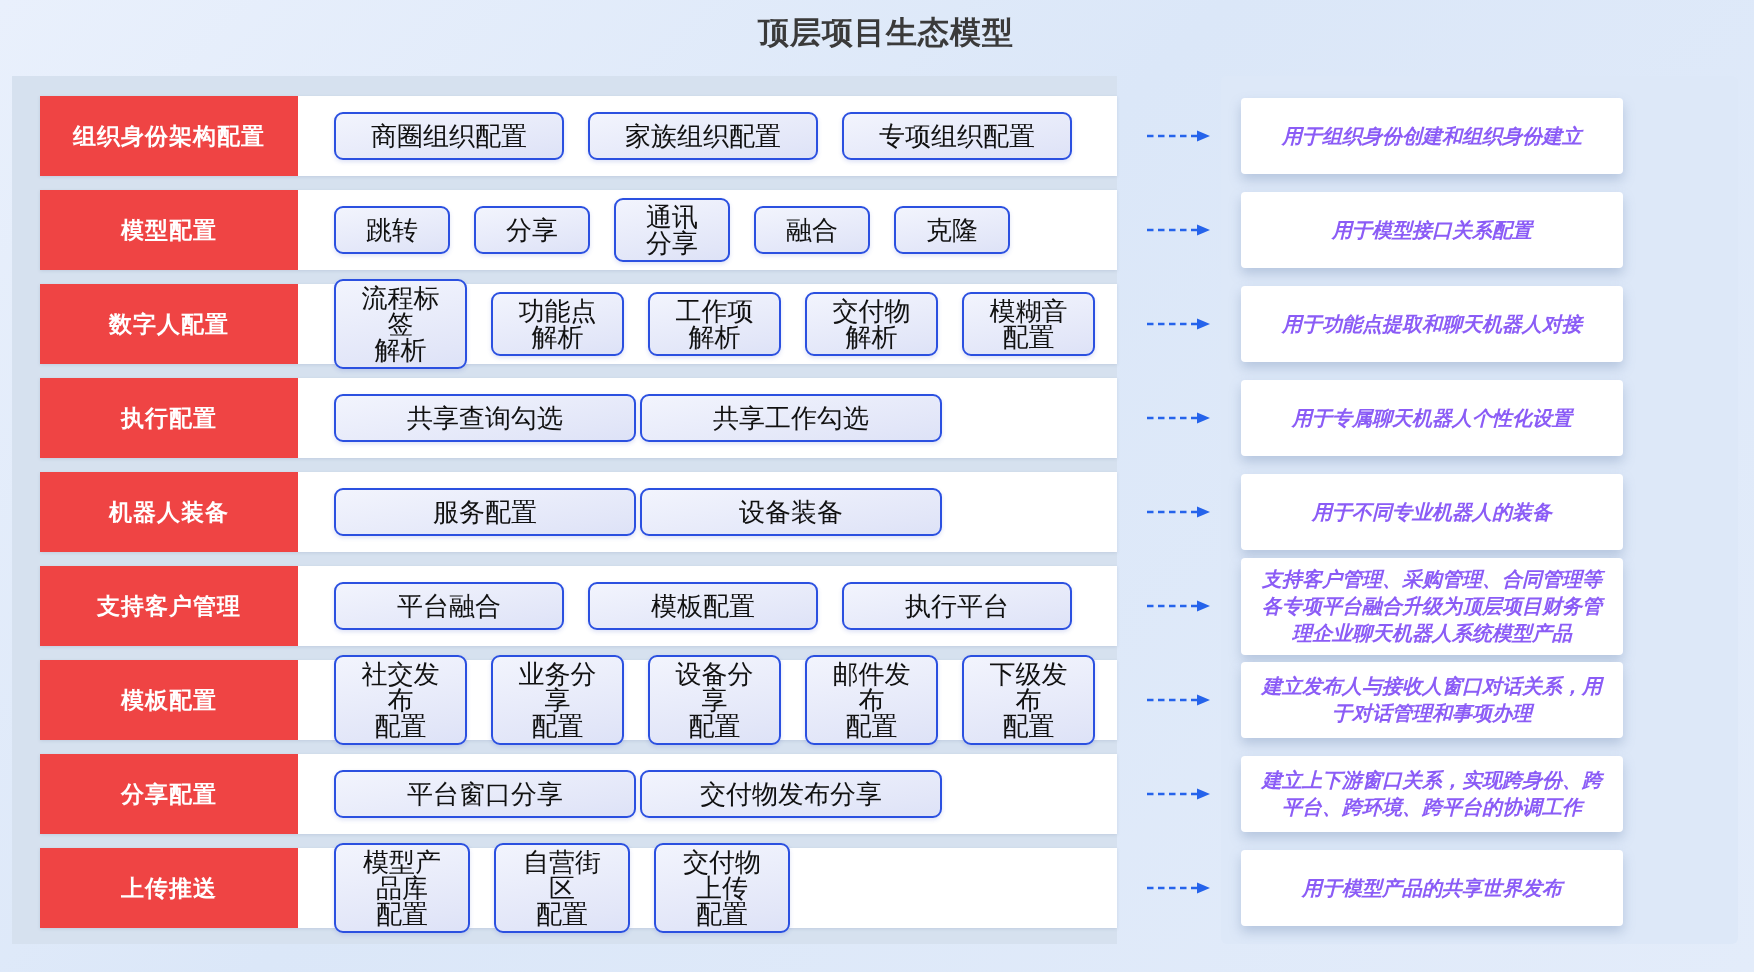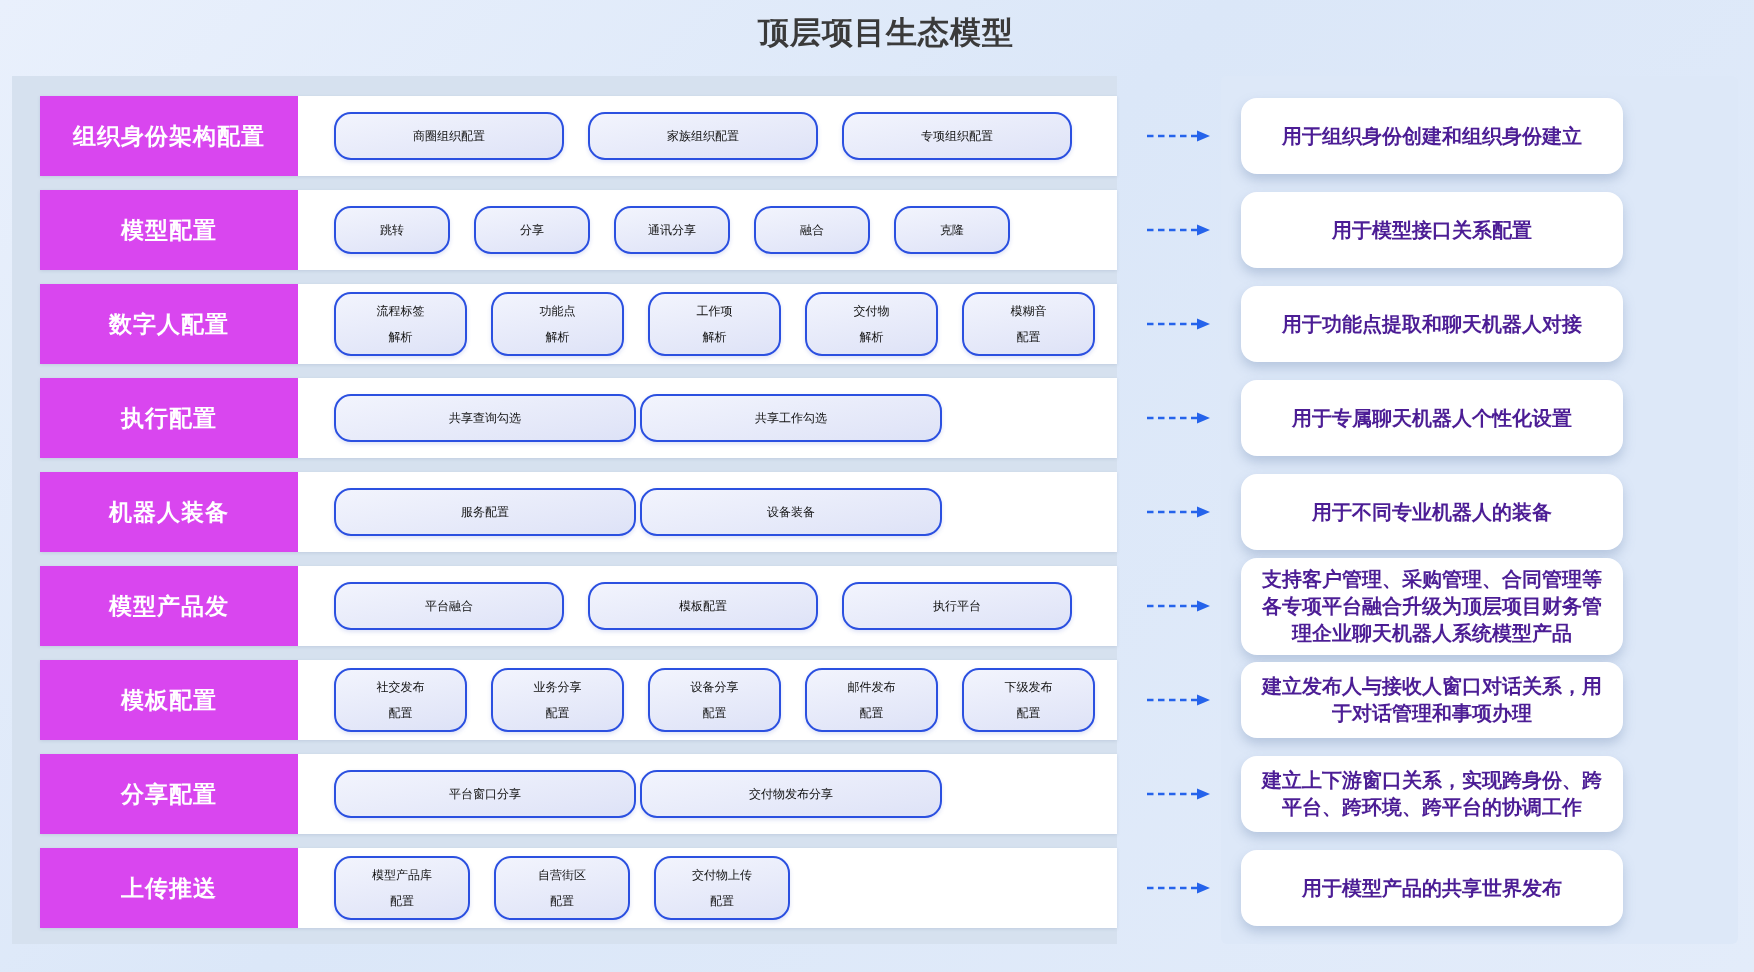--- a/index.html
+++ b/index.html
@@ -28,40 +28,40 @@
   }
   .rows-inner{padding:20px 0 0 28px;}
   .row{
     display:flex;align-items:stretch;
     height:80px;margin-bottom:14px;
     background:#ffffff;
     box-shadow:0 1px 3px rgba(130,150,180,.25);
   }
   .row-label{
     flex:0 0 258px;
-    background:#d946ef;
+    background:#ef4444;
     color:#ffffff;
     font-size:23px;font-weight:700;
     display:flex;align-items:center;justify-content:center;
     text-align:center;letter-spacing:1px;
   }
   .boxwrap{
     flex:1;display:flex;align-items:center;
     gap:24px;padding:0 38px 0 36px;
   }
   .mbox{
     box-sizing:border-box;
     min-height:48px;
     display:flex;align-items:center;justify-content:center;
     text-align:center;
     border:2px solid #2b50e0;
-    border-radius:17px;
+    border-radius:9px;
     background:linear-gradient(170deg,#f2f4fd 0%,#e2e6f8 80%,#dde2f7 100%);
     box-shadow:0 2px 4px rgba(70,95,200,.18);
-    color:#111;font-size:12px;font-weight:500;
+    color:#111;font-size:26px;font-weight:500;
     line-height:26px;white-space:pre-line;
     padding:4px 22px;
   }
   .row-0 .mbox,.row-5 .mbox{width:230px;}
   .row-1 .mbox{width:116px;}
   .row-2 .mbox,.row-6 .mbox{width:133px;}
   .row-3 .boxwrap,.row-4 .boxwrap,.row-7 .boxwrap{justify-content:flex-start;gap:4px;}
   .row-3 .mbox,.row-4 .mbox,.row-7 .mbox{width:302px;}
   .row-8 .mbox{width:136px;}
   
@@ -76,27 +76,28 @@
     padding:20px 0 0 20px;
   }
   .dslot{
     height:80px;margin-bottom:14px;
     display:flex;align-items:center;
   }
   .dbox{
     box-sizing:border-box;
     width:382px;min-height:76px;
     background:#ffffff;
-    border-radius:16px;
+    border-radius:4px;
     box-shadow:0 6px 12px rgba(110,135,175,.35);
     display:flex;align-items:center;justify-content:center;
     text-align:center;
-    font-size:20px;font-weight:700;color:#4c1d95;
+    font-size:20px;font-weight:700;color:#8b5cf6;
     line-height:27px;white-space:pre-line;
     padding:8px 12px;
+    font-style:italic;
   }
 </style>
 </head>
 <body>
 
 <div class="canvas">
   <div class="title">顶层项目生态模型</div>
 
   <div class="main-panel">
     <div class="rows-inner" id="rows-container">
@@ -141,21 +142,21 @@
           </div>
         </div>
         <div class="row row-4">
           <div class="row-label">机器人装备</div>
           <div class="boxwrap">
             <div class="mbox">服务配置</div>
             <div class="mbox">设备装备</div>
           </div>
         </div>
         <div class="row row-5">
-          <div class="row-label">模型产品发</div>
+          <div class="row-label">支持客户管理</div>
           <div class="boxwrap">
             <div class="mbox">平台融合</div>
             <div class="mbox">模板配置</div>
             <div class="mbox">执行平台</div>
           </div>
         </div>
         <div class="row row-6">
           <div class="row-label">模板配置</div>
           <div class="boxwrap">
             <div class="mbox">社交发布

